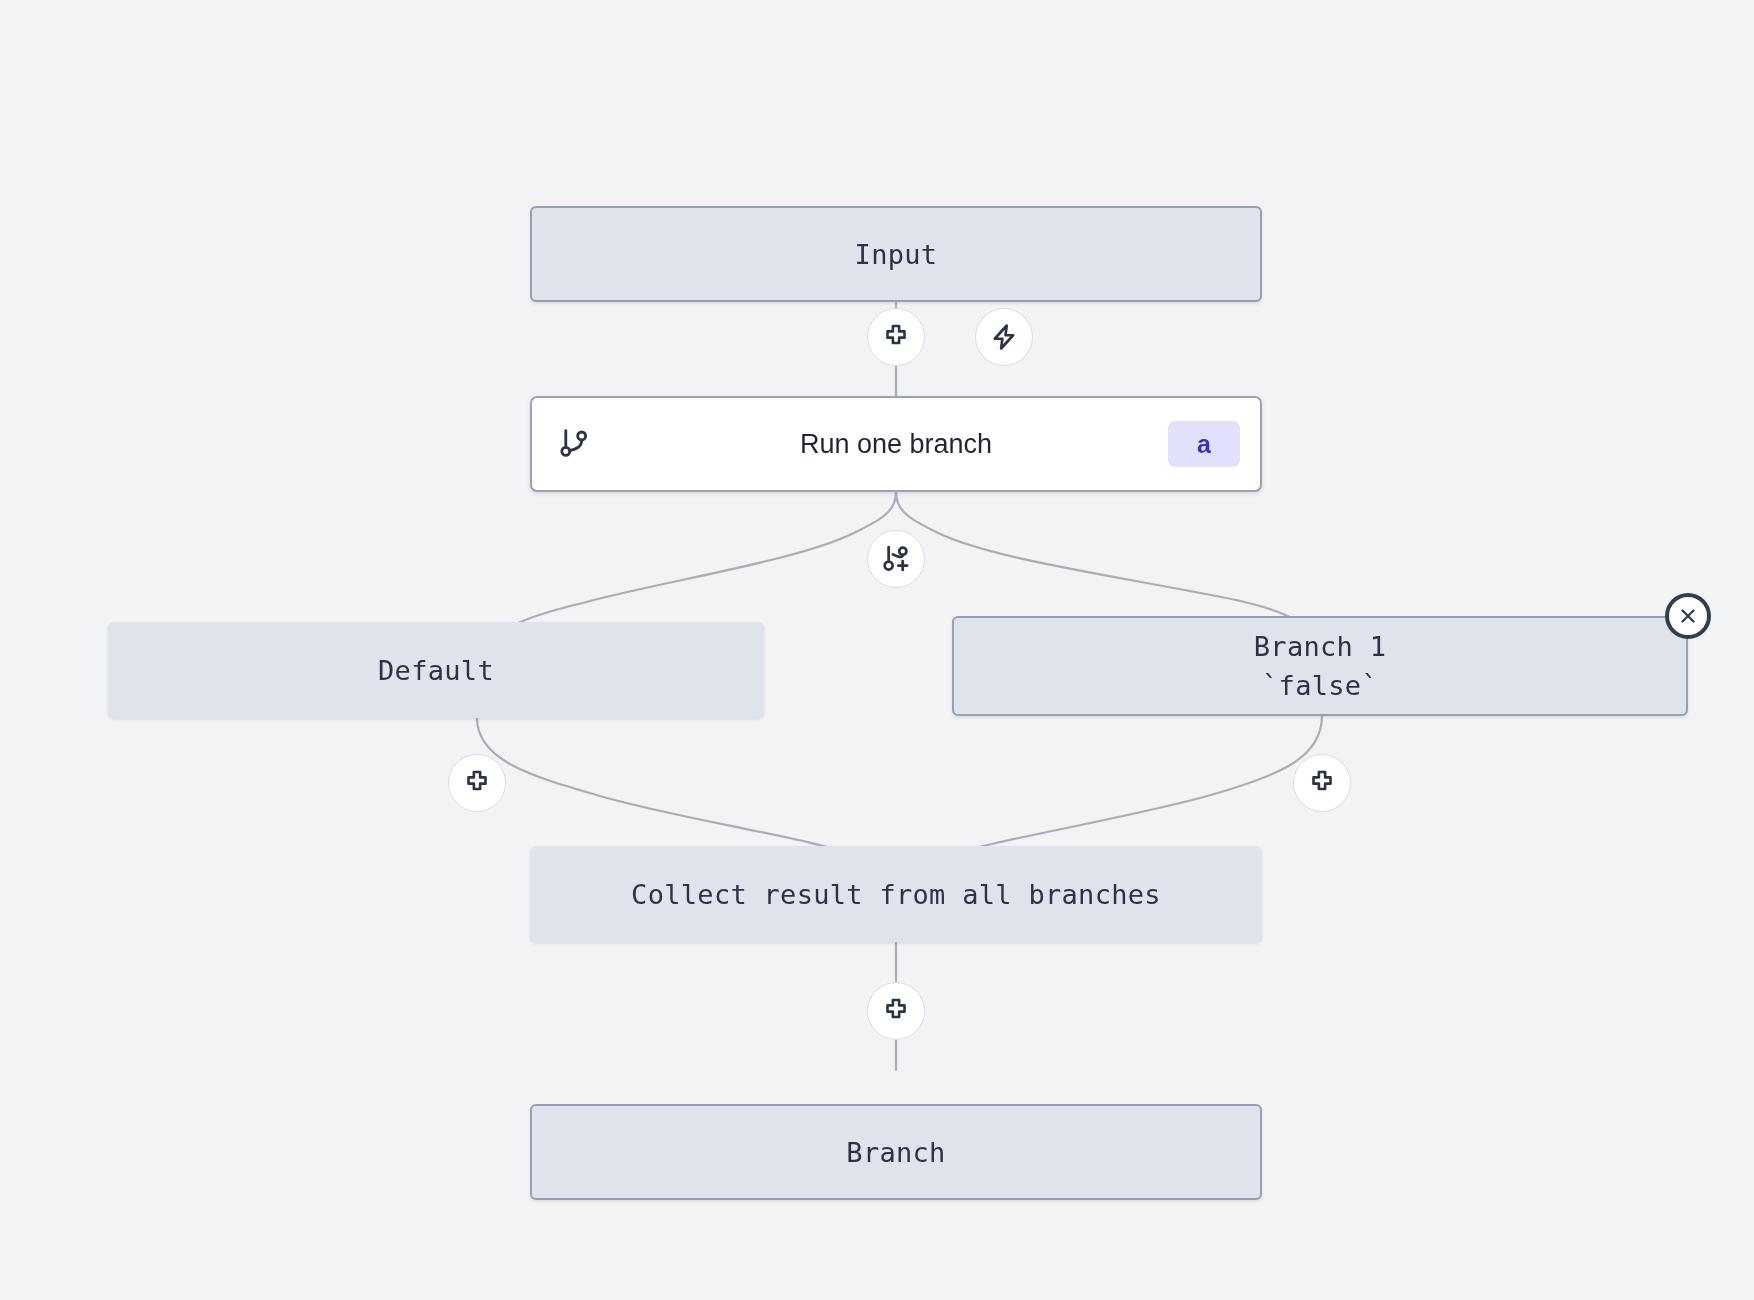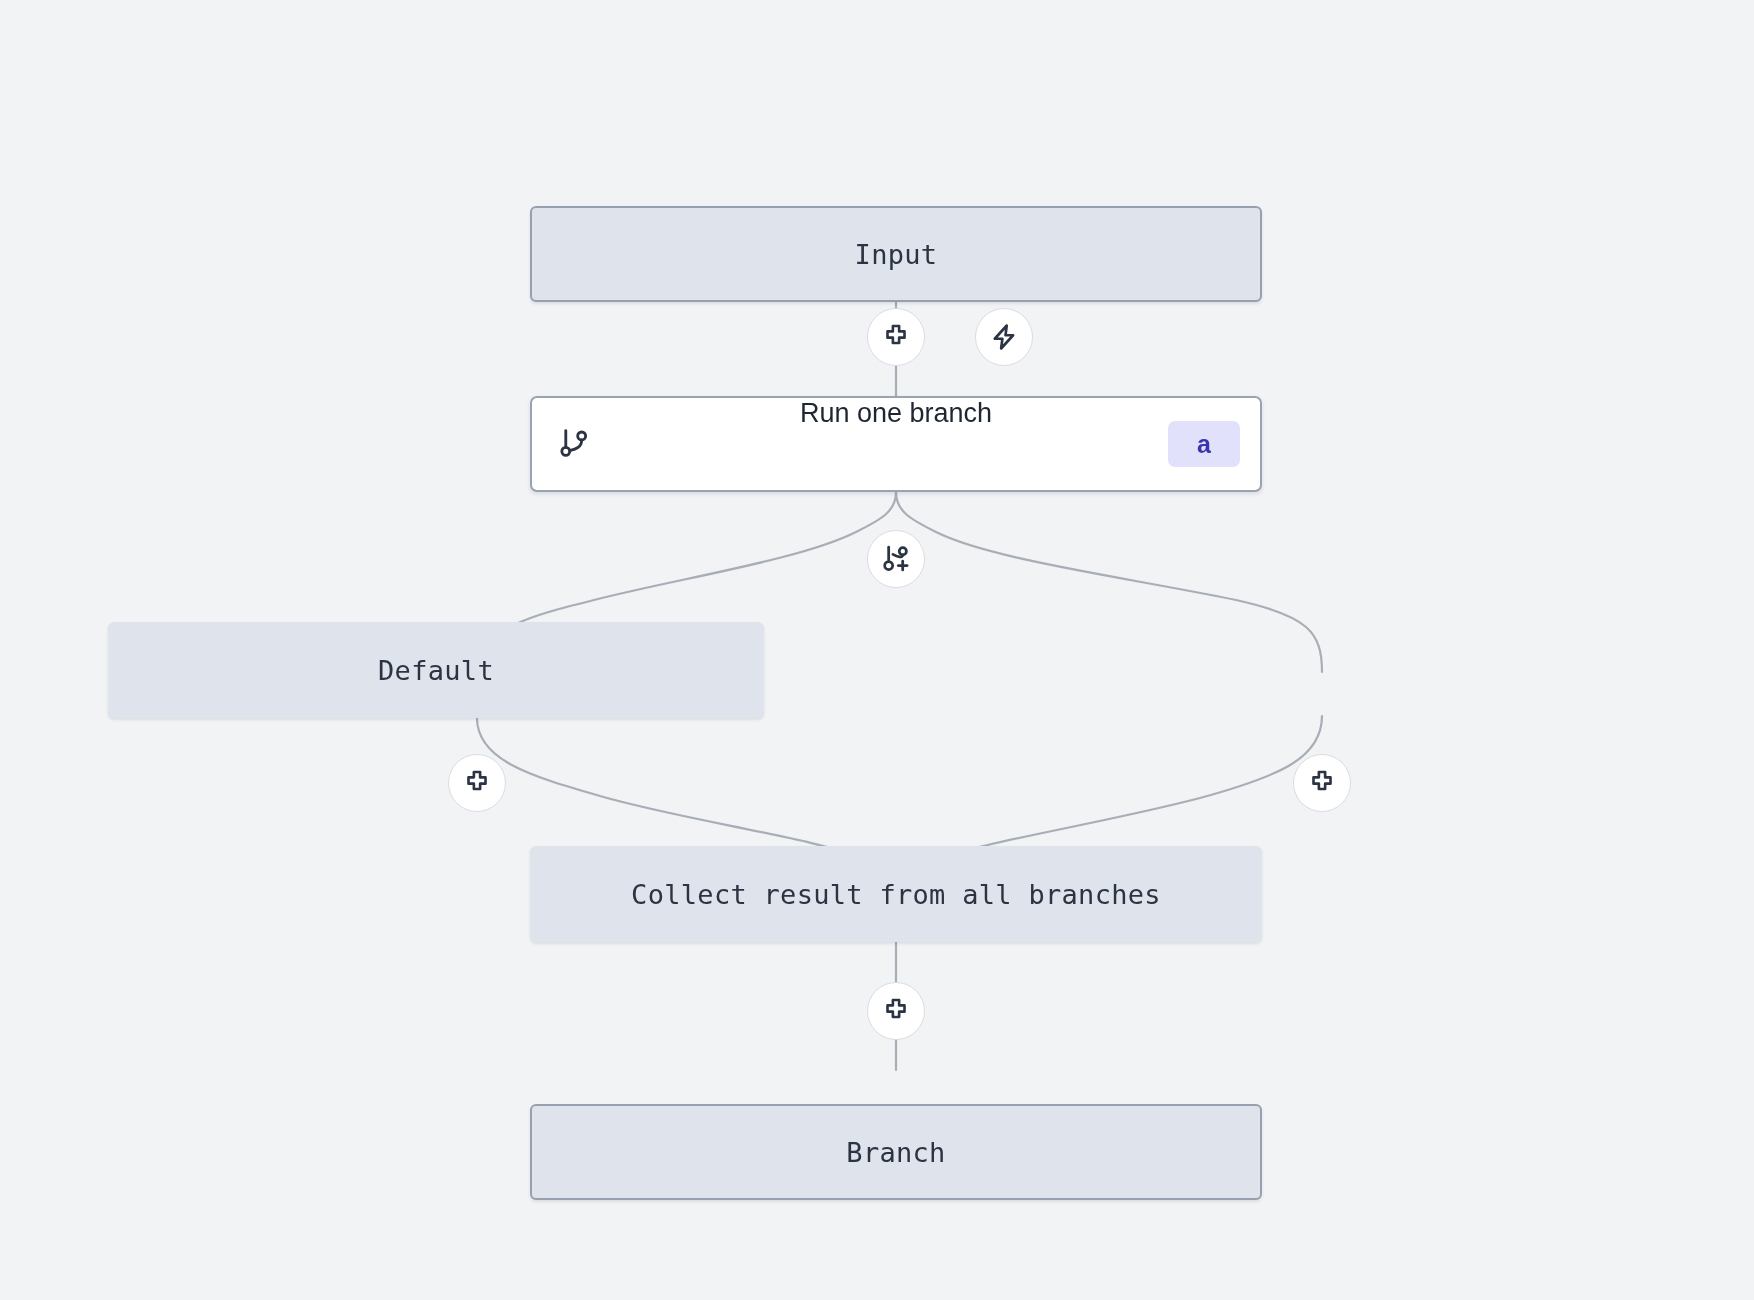--- a/index.html
+++ b/index.html
@@ -68,20 +68,21 @@
   }
   .node-module {
     background: #ffffff;
     border: 2px solid #9aa3b2;
     border-radius: 7px;
     box-shadow: 0 2px 4px rgba(40, 50, 70, 0.12);
   }
   .module-inner {
     position: relative;
     display: flex;
+    align-items: center;
     width: 100%;
     height: 100%;
     box-sizing: border-box;
     padding: 0 18px;
   }
   .module-icon {
     position: absolute;
     left: 24px;
     top: 50%;
     transform: translateY(-50%);
@@ -226,20 +227,32 @@
         <line x1="16.5" y1="13.2" x2="16.5" y2="19.6"></line>
         <line x1="13.3" y1="16.4" x2="19.7" y2="16.4"></line>
       </svg>
     </span>
   </div>
 
   <div class="node node-plain" style="left:108px; top:622px; width:656px; height:96px;">
     <span>Default</span>
   </div>
 
+  <div class="node node-branchbox" style="left:952px; top:616px; width:736px; height:100px;">
+    <span>Branch 1</span>
+    <span>`false`</span>
+    <div class="close-btn" style="right:-25px; top:-25px;">
+      <span>
+        <svg width="22" height="22" viewBox="0 0 24 24" fill="none" stroke="#333d51" stroke-width="2.6" stroke-linecap="round">
+          <line x1="6" y1="6" x2="18" y2="18"></line>
+          <line x1="18" y1="6" x2="6" y2="18"></line>
+        </svg>
+      </span>
+    </div>
+  </div>
 
   <div class="circle-btn md" style="left:448px; top:754px;">
     <span>
       <svg width="30" height="30" viewBox="0 0 24 24" fill="none" stroke="#2c3443" stroke-width="2.1" stroke-linejoin="round" stroke-linecap="round">
         <path d="M9.5 3.2 h5 v4.3 h4.3 v5 h-4.3 v4.3 h-5 v-4.3 H5.2 v-5 h4.3 z"></path>
       </svg>
     </span>
   </div>
 
   <div class="circle-btn md" style="left:1293px; top:754px;">

